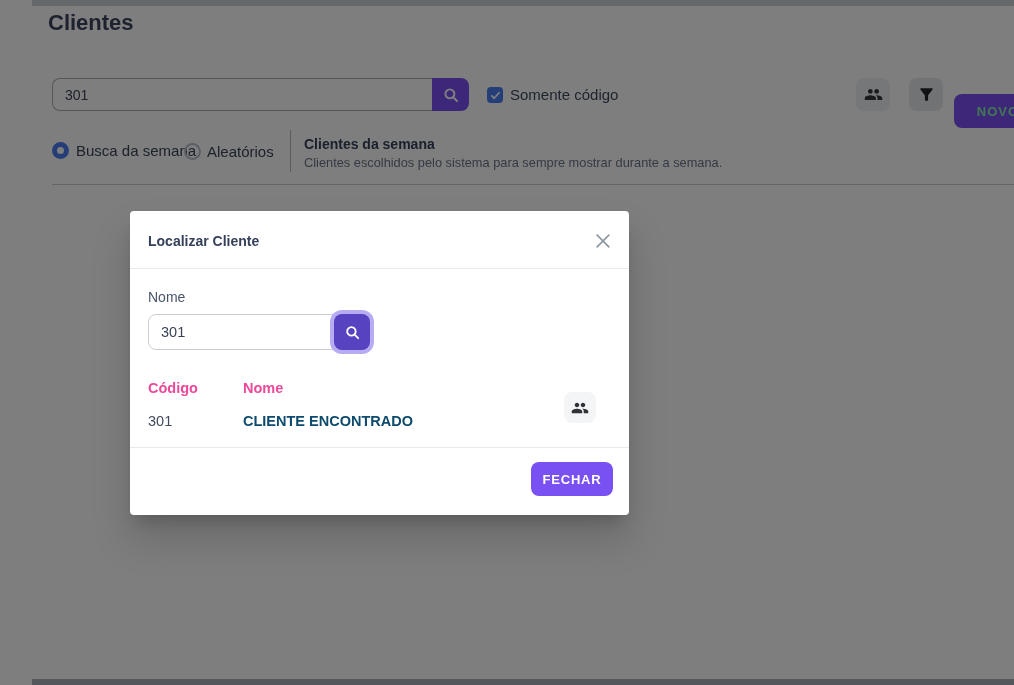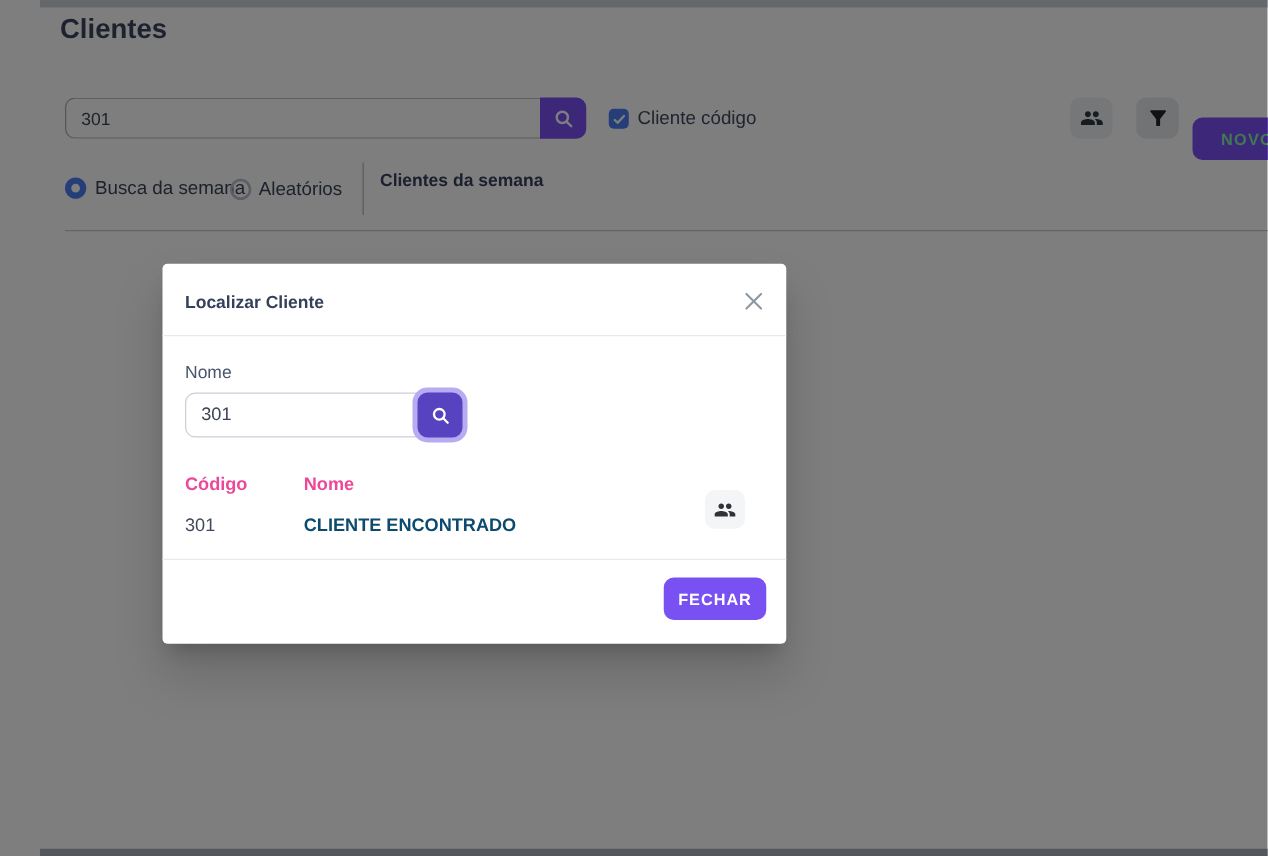--- a/index.html
+++ b/index.html
@@ -100,21 +100,21 @@
     </span>
   </button>
 
   <span class="abs checkbox">
     <span style="display:flex">
       <svg width="11" height="11" viewBox="0 0 24 24" fill="none" stroke="#ffffff" stroke-width="4" stroke-linecap="round" stroke-linejoin="round">
         <polyline points="4,13 9,18 20,6"></polyline>
       </svg>
     </span>
   </span>
-  <label class="abs checkbox-label">Cliente código</label>
+  <label class="abs checkbox-label">Somente código</label>
 
   <button class="abs icon-btn btn-people">
     <span style="display:flex">
       <svg width="19" height="19" viewBox="0 0 24 24" fill="#343a40">
         <path d="M16 11c1.66 0 2.99-1.34 2.99-3S17.66 5 16 5c-1.66 0-3 1.34-3 3s1.34 3 3 3zm-8 0c1.66 0 2.99-1.34 2.99-3S9.66 5 8 5C6.34 5 5 6.34 5 8s1.34 3 3 3zm0 2c-2.33 0-7 1.17-7 3.5V19h14v-2.5c0-2.33-4.67-3.5-7-3.5zm8 0c-.29 0-.62.02-.97.05 1.16.84 1.97 1.97 1.97 3.45V19h6v-2.5c0-2.33-4.67-3.5-7-3.5z"></path>
       </svg>
     </span>
   </button>
   <button class="abs icon-btn btn-filter">
     <span style="display:flex">
@@ -125,20 +125,21 @@
   </button>
   <button class="abs btn-novo">NOVO</button>
 
   <span class="abs radio radio-on"></span>
   <label class="abs radio-label radio-label-1">Busca da semana</label>
   <span class="abs radio radio-off"></span>
   <label class="abs radio-label radio-label-2">Aleatórios</label>
 
   <div class="abs v-divider"></div>
   <div class="abs section-title">Clientes da semana</div>
+  <div class="abs section-subtitle">Clientes escolhidos pelo sistema para sempre mostrar durante a semana.</div>
 
   <div class="abs page-divider"></div>
   <div class="abs bottom-edge"></div>
 </div>
 
 <div id="overlay"></div>
 
 <div id="modal">
   <div class="abs modal-title">Localizar Cliente</div>
   <button class="abs modal-close">

